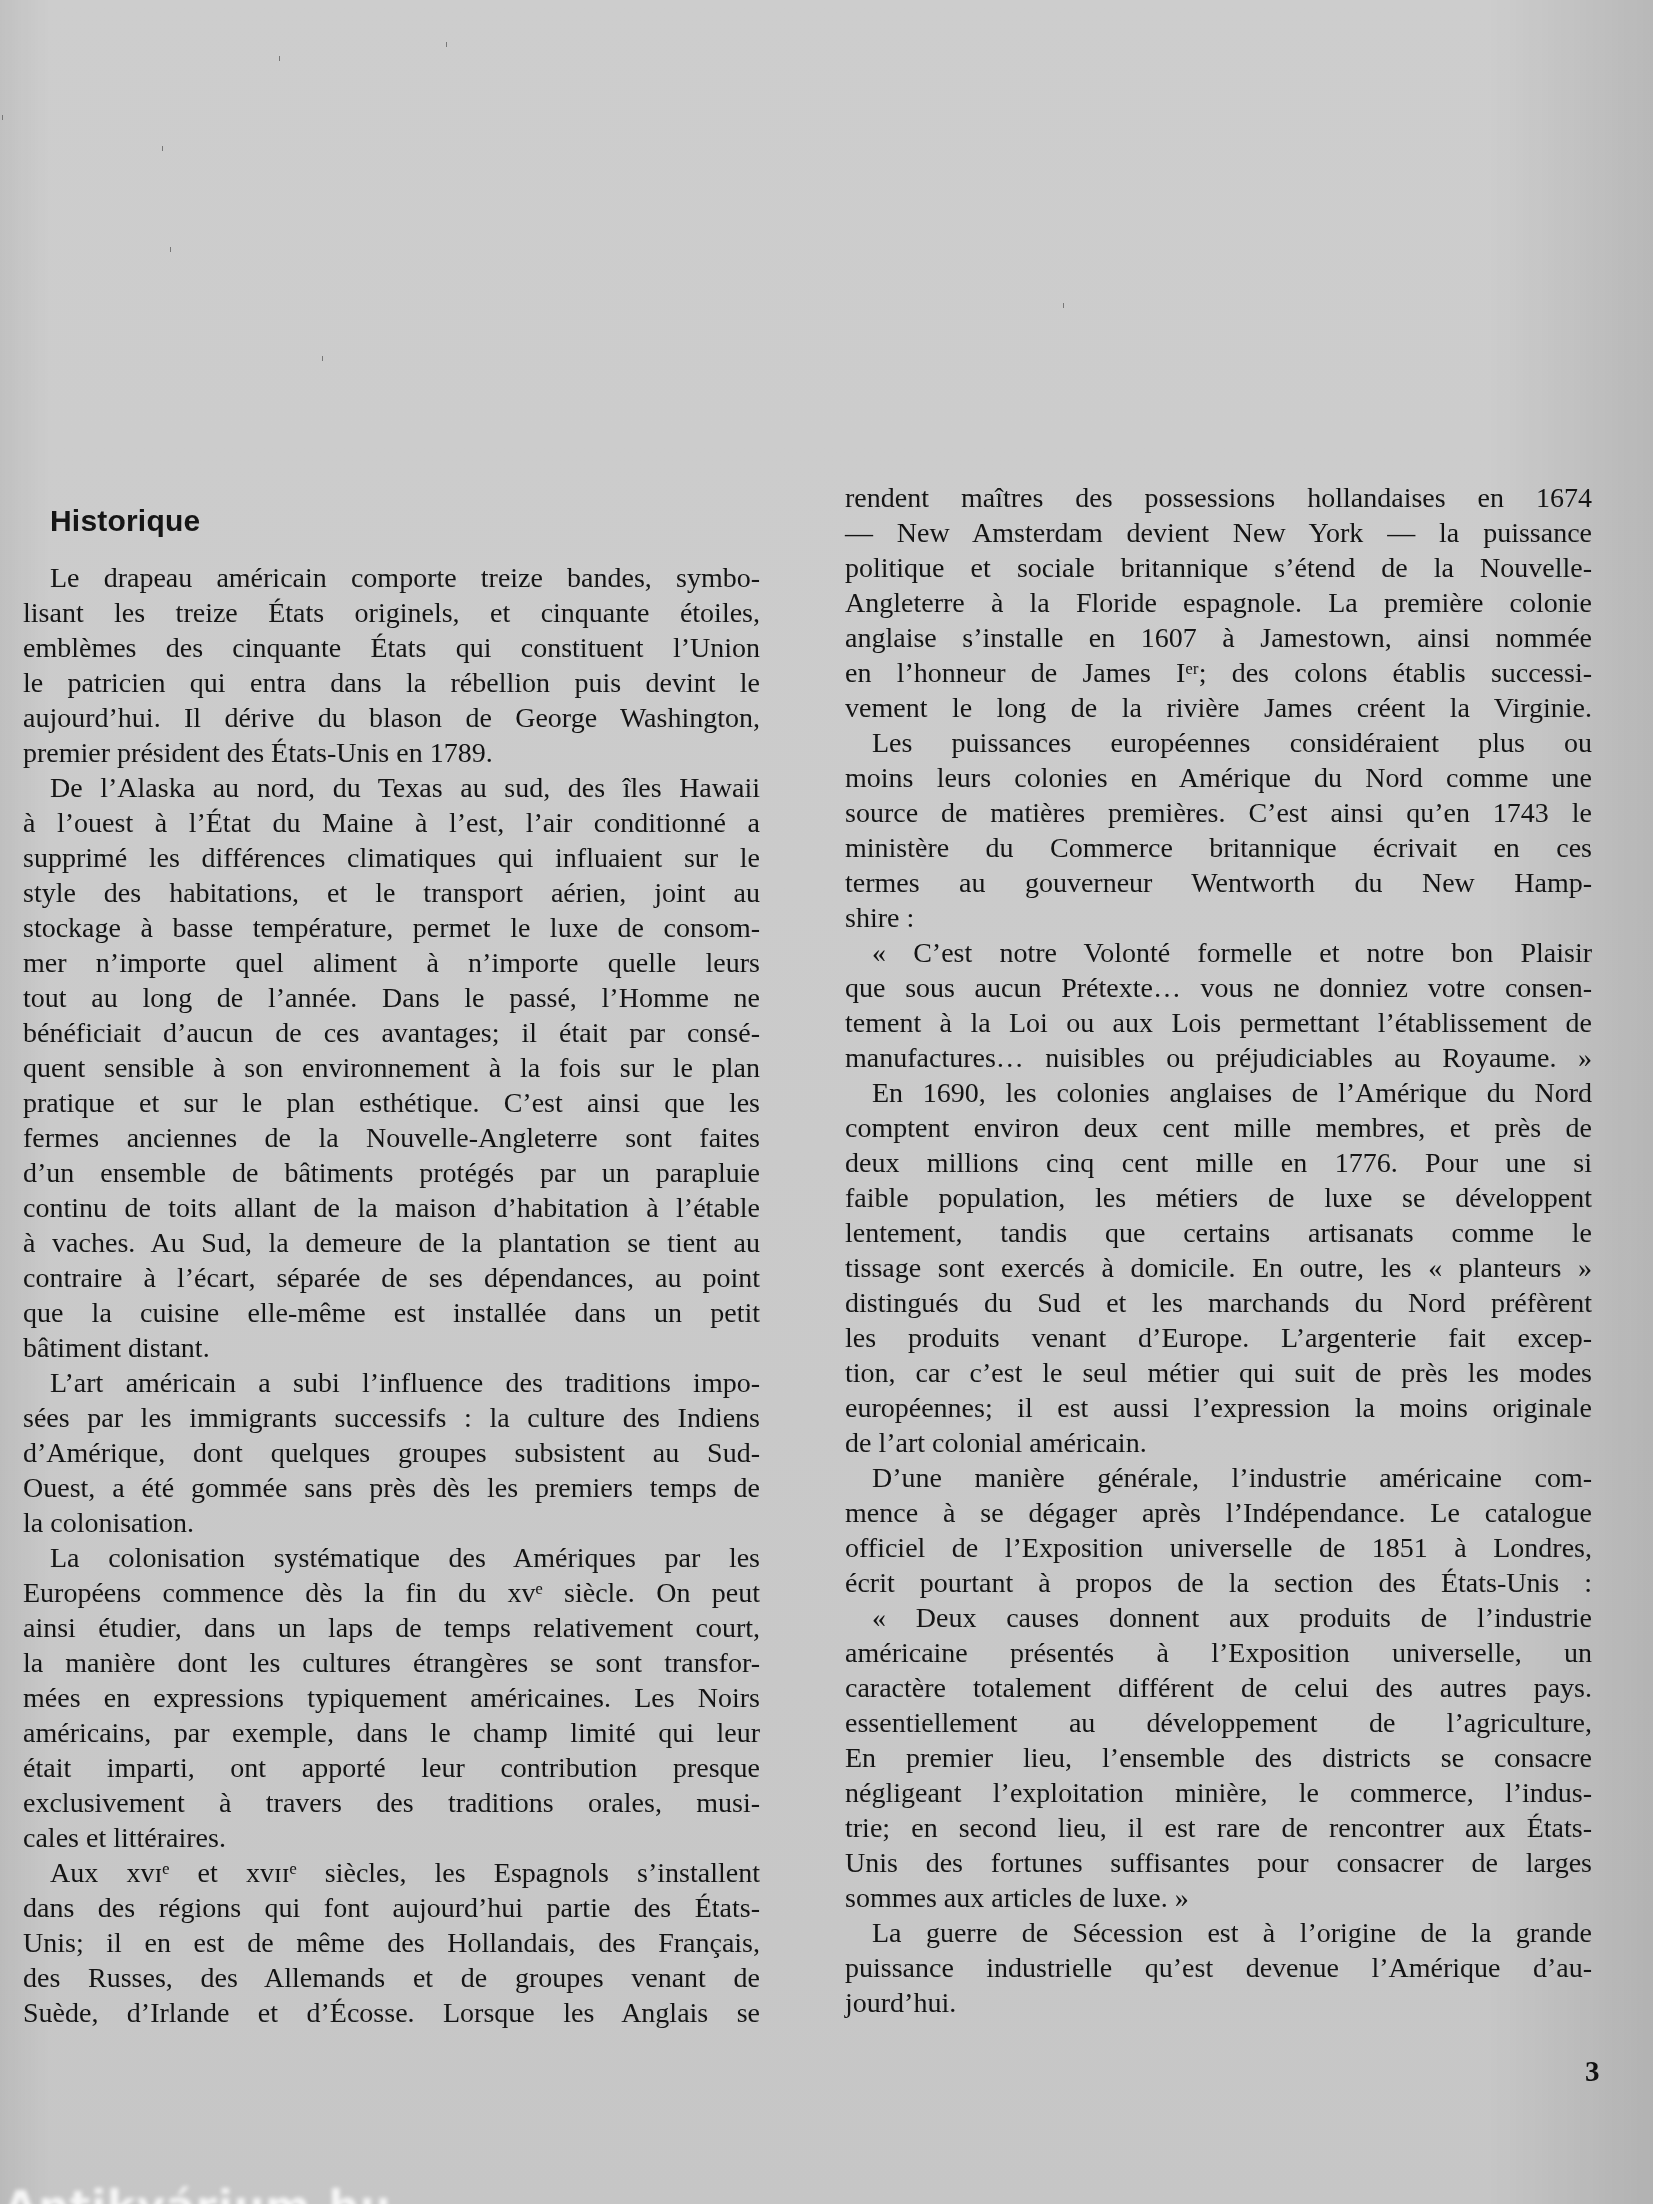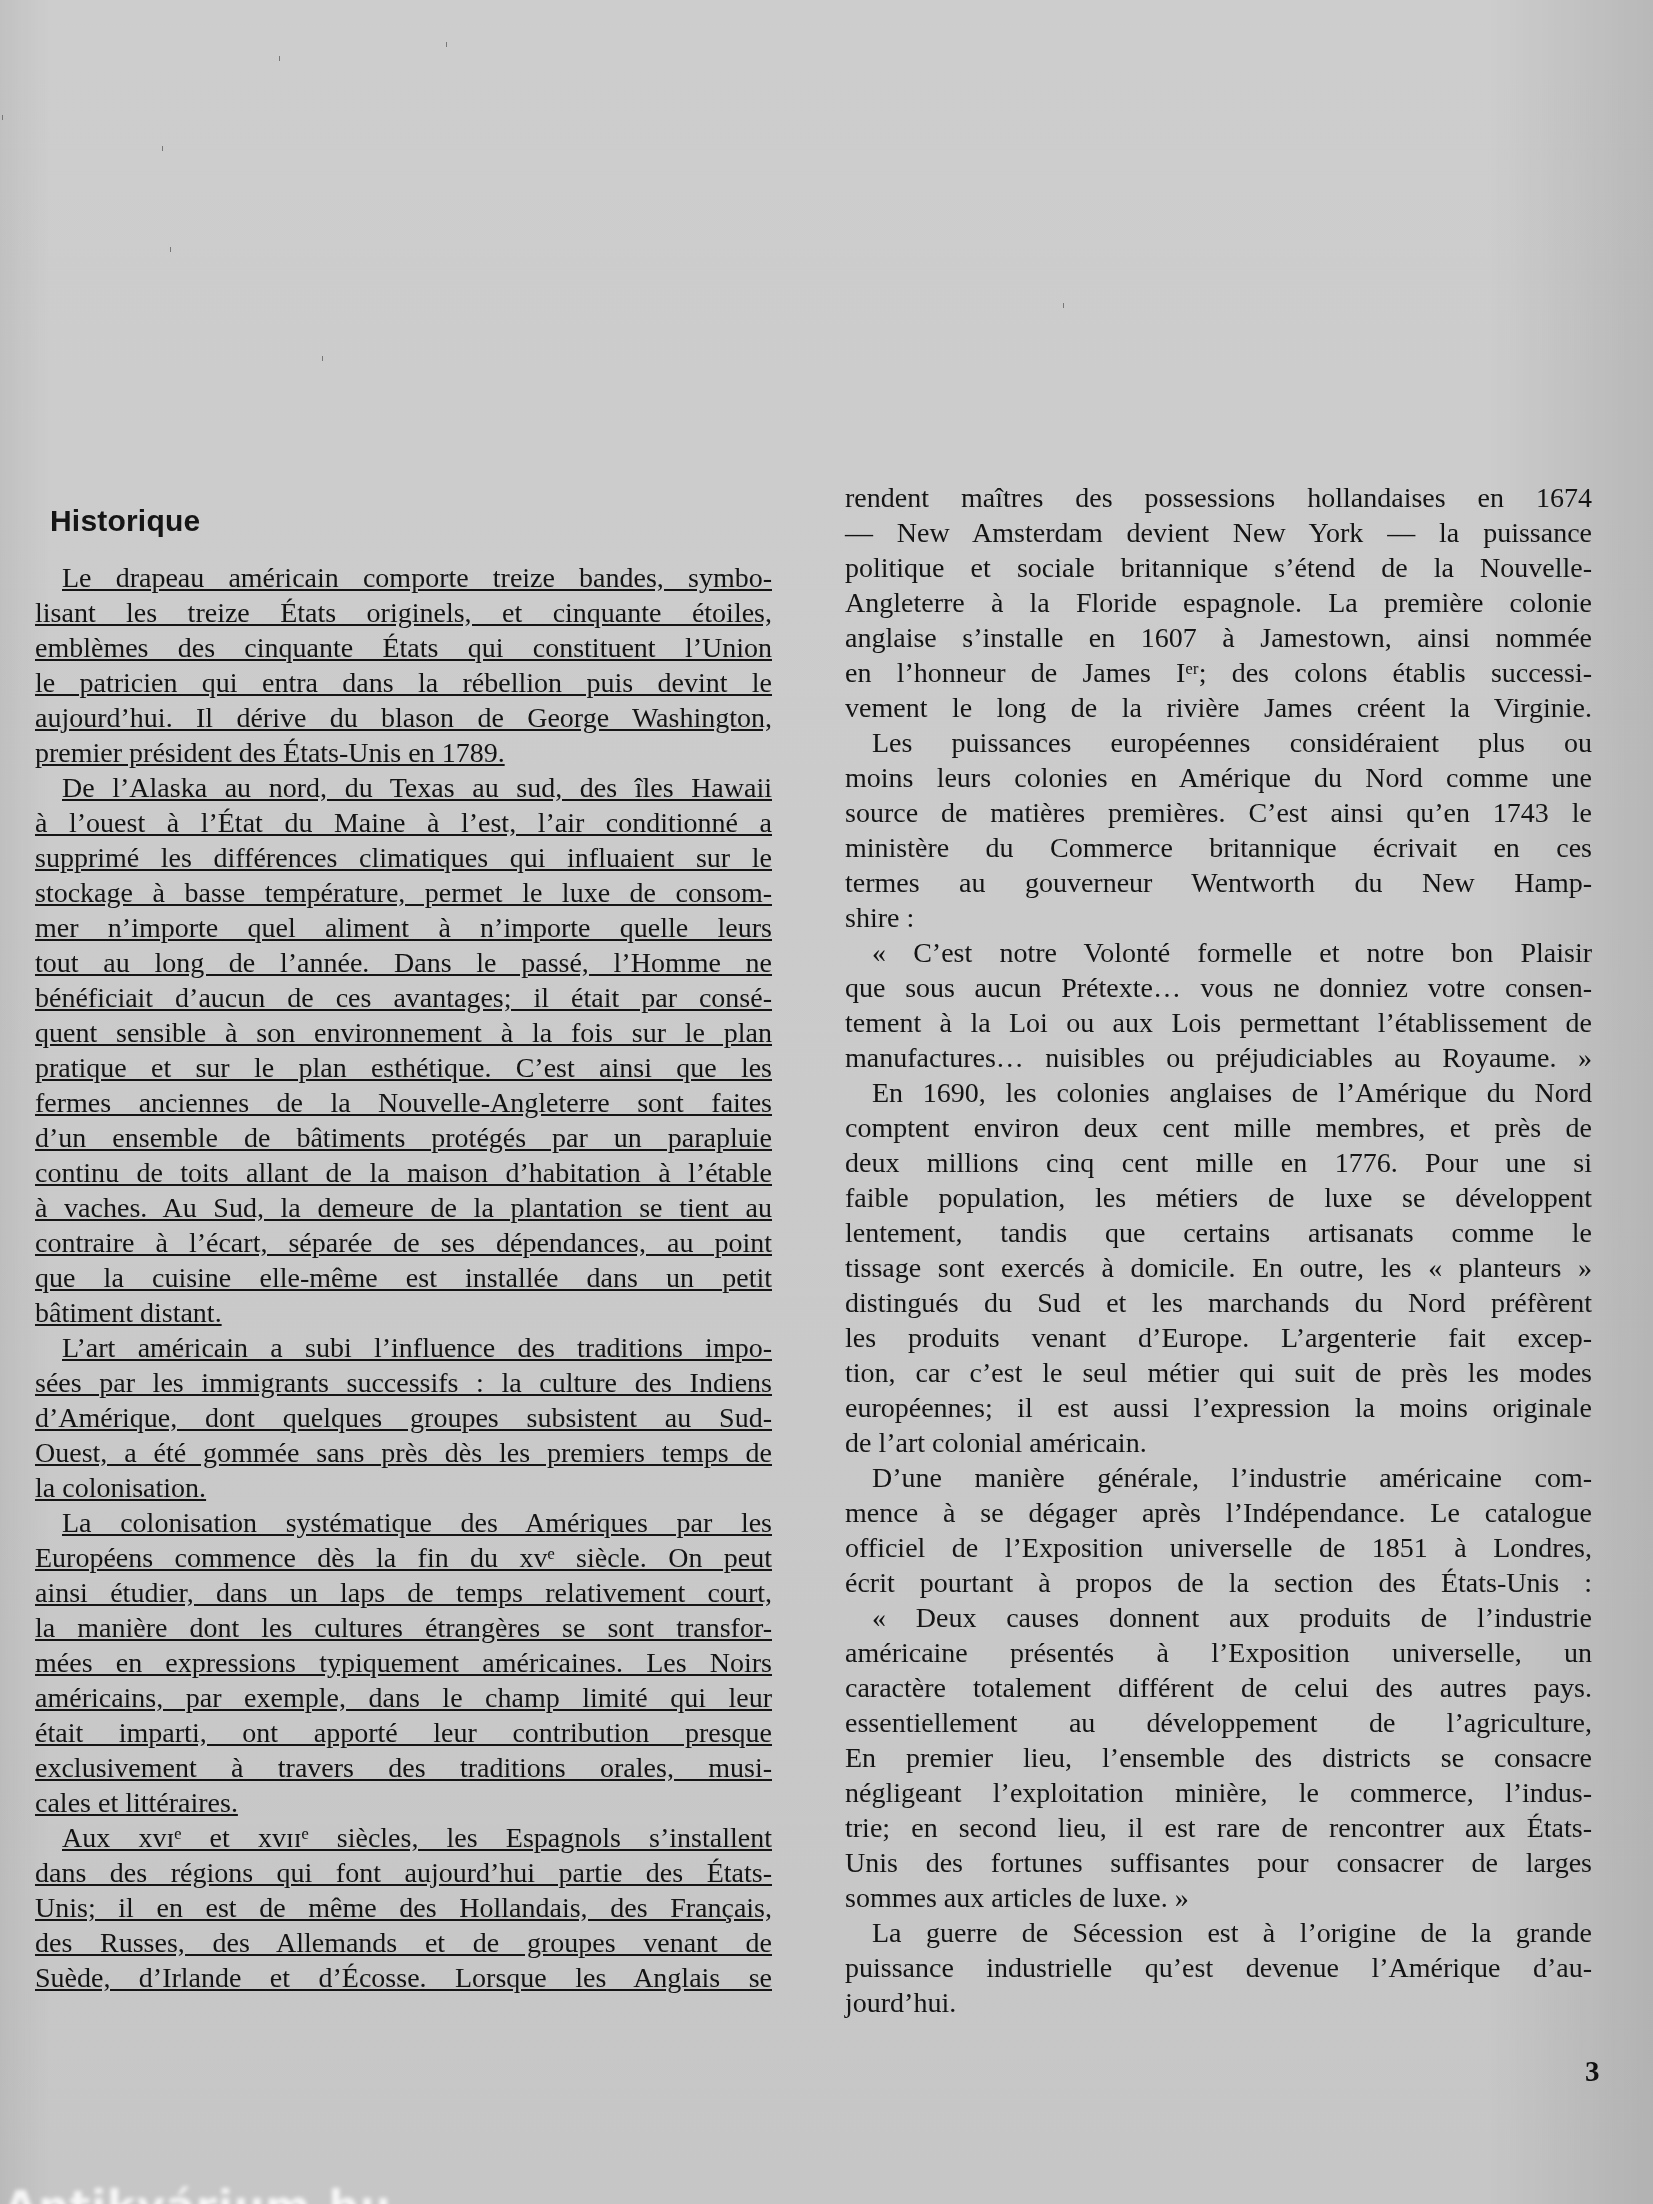--- a/index.html
+++ b/index.html
@@ -34,24 +34,23 @@
       margin: 16px;
     }
     .column {
       position: absolute;
       font-family: "Liberation Serif", serif;
       font-size: 28px;
       line-height: 35px;
       color: #141414;
     }
     .col-left {
-      left: 35px;
+      left: 23px;
       top: 560px;
       width: 737px;
-      text-decoration: underline;
     }
     .col-right {
       left: 845px;
       top: 480px;
       width: 747px;
     }
     .line {
       display: block;
       white-space: nowrap;
       text-align: justify;
@@ -102,20 +101,21 @@
   <div class="column col-left">
       <span class="line indent">Le drapeau américain comporte treize bandes, symbo-</span>
       <span class="line">lisant les treize États originels, et cinquante étoiles,</span>
       <span class="line">emblèmes des cinquante États qui constituent l’Union</span>
       <span class="line">le patricien qui entra dans la rébellion puis devint le</span>
       <span class="line">aujourd’hui. Il dérive du blason de George Washington,</span>
       <span class="line last">premier président des États-Unis en 1789.</span>
       <span class="line indent">De l’Alaska au nord, du Texas au sud, des îles Hawaii</span>
       <span class="line">à l’ouest à l’État du Maine à l’est, l’air conditionné a</span>
       <span class="line">supprimé les différences climatiques qui influaient sur le</span>
+      <span class="line">style des habitations, et le transport aérien, joint au</span>
       <span class="line">stockage à basse température, permet le luxe de consom-</span>
       <span class="line">mer n’importe quel aliment à n’importe quelle leurs</span>
       <span class="line">tout au long de l’année. Dans le passé, l’Homme ne</span>
       <span class="line">bénéficiait d’aucun de ces avantages; il était par consé-</span>
       <span class="line">quent sensible à son environnement à la fois sur le plan</span>
       <span class="line">pratique et sur le plan esthétique. C’est ainsi que les</span>
       <span class="line">fermes anciennes de la Nouvelle-Angleterre sont faites</span>
       <span class="line">d’un ensemble de bâtiments protégés par un parapluie</span>
       <span class="line">continu de toits allant de la maison d’habitation à l’étable</span>
       <span class="line">à vaches. Au Sud, la demeure de la plantation se tient au</span>

